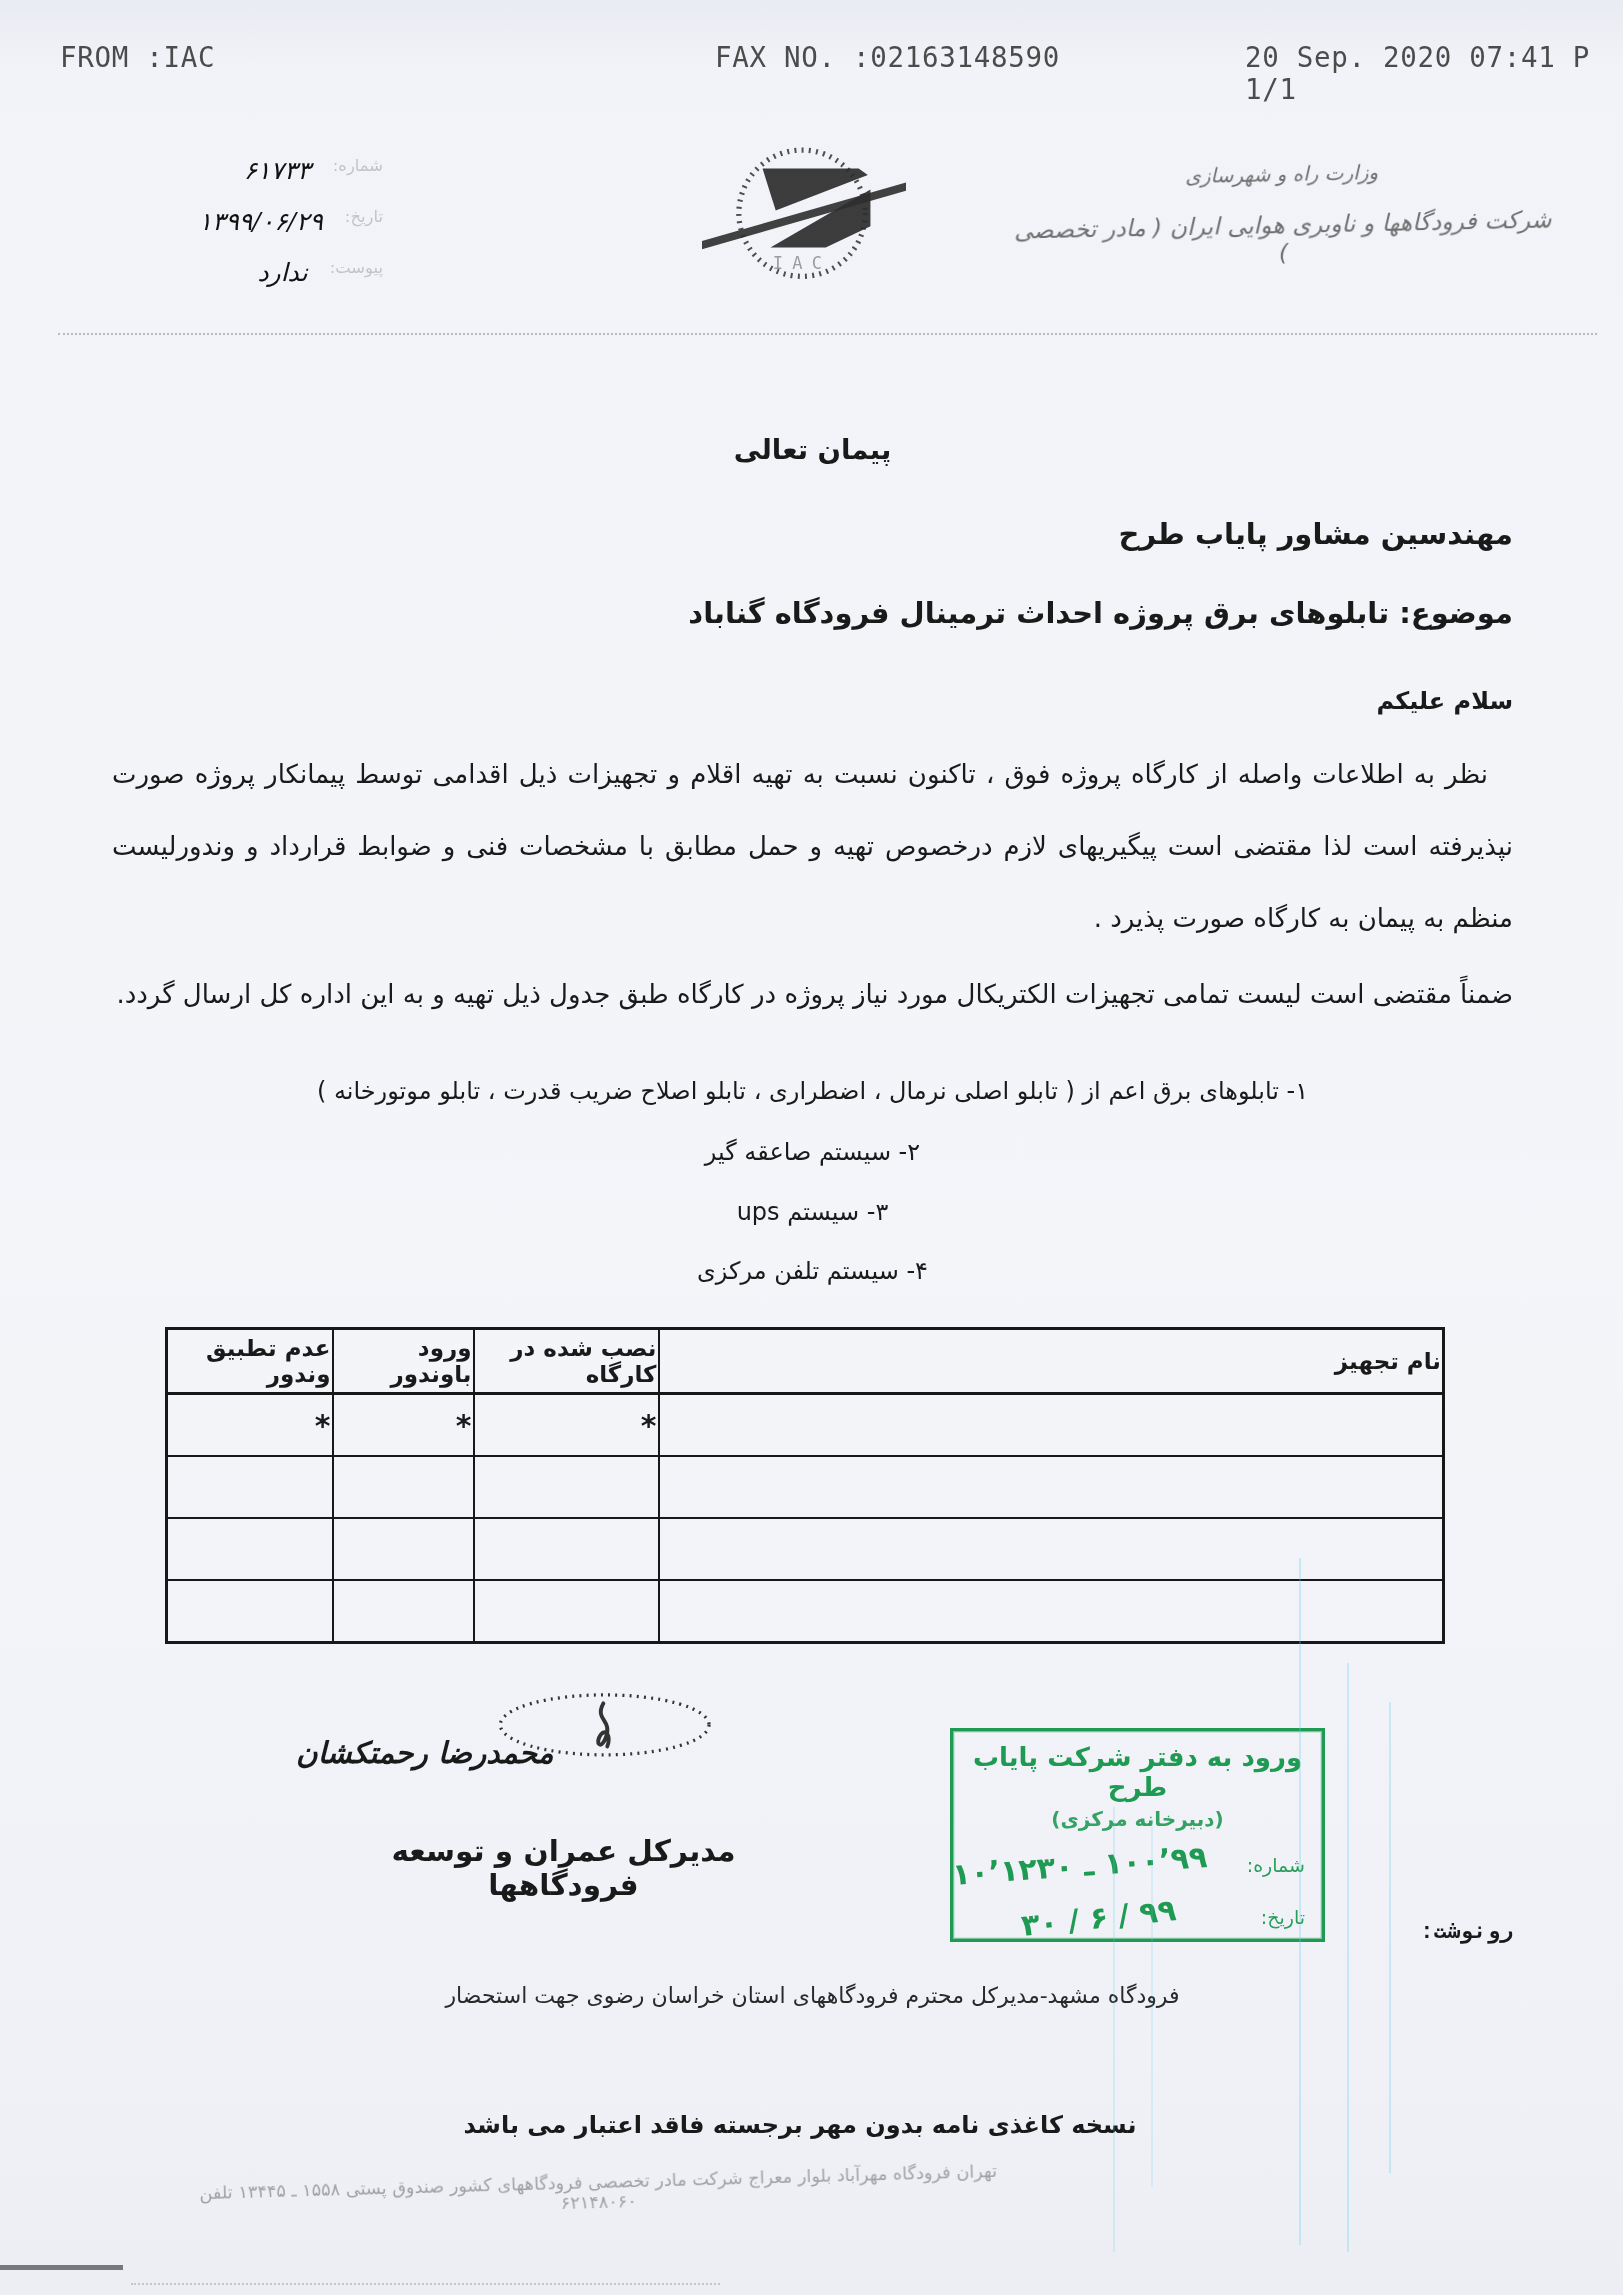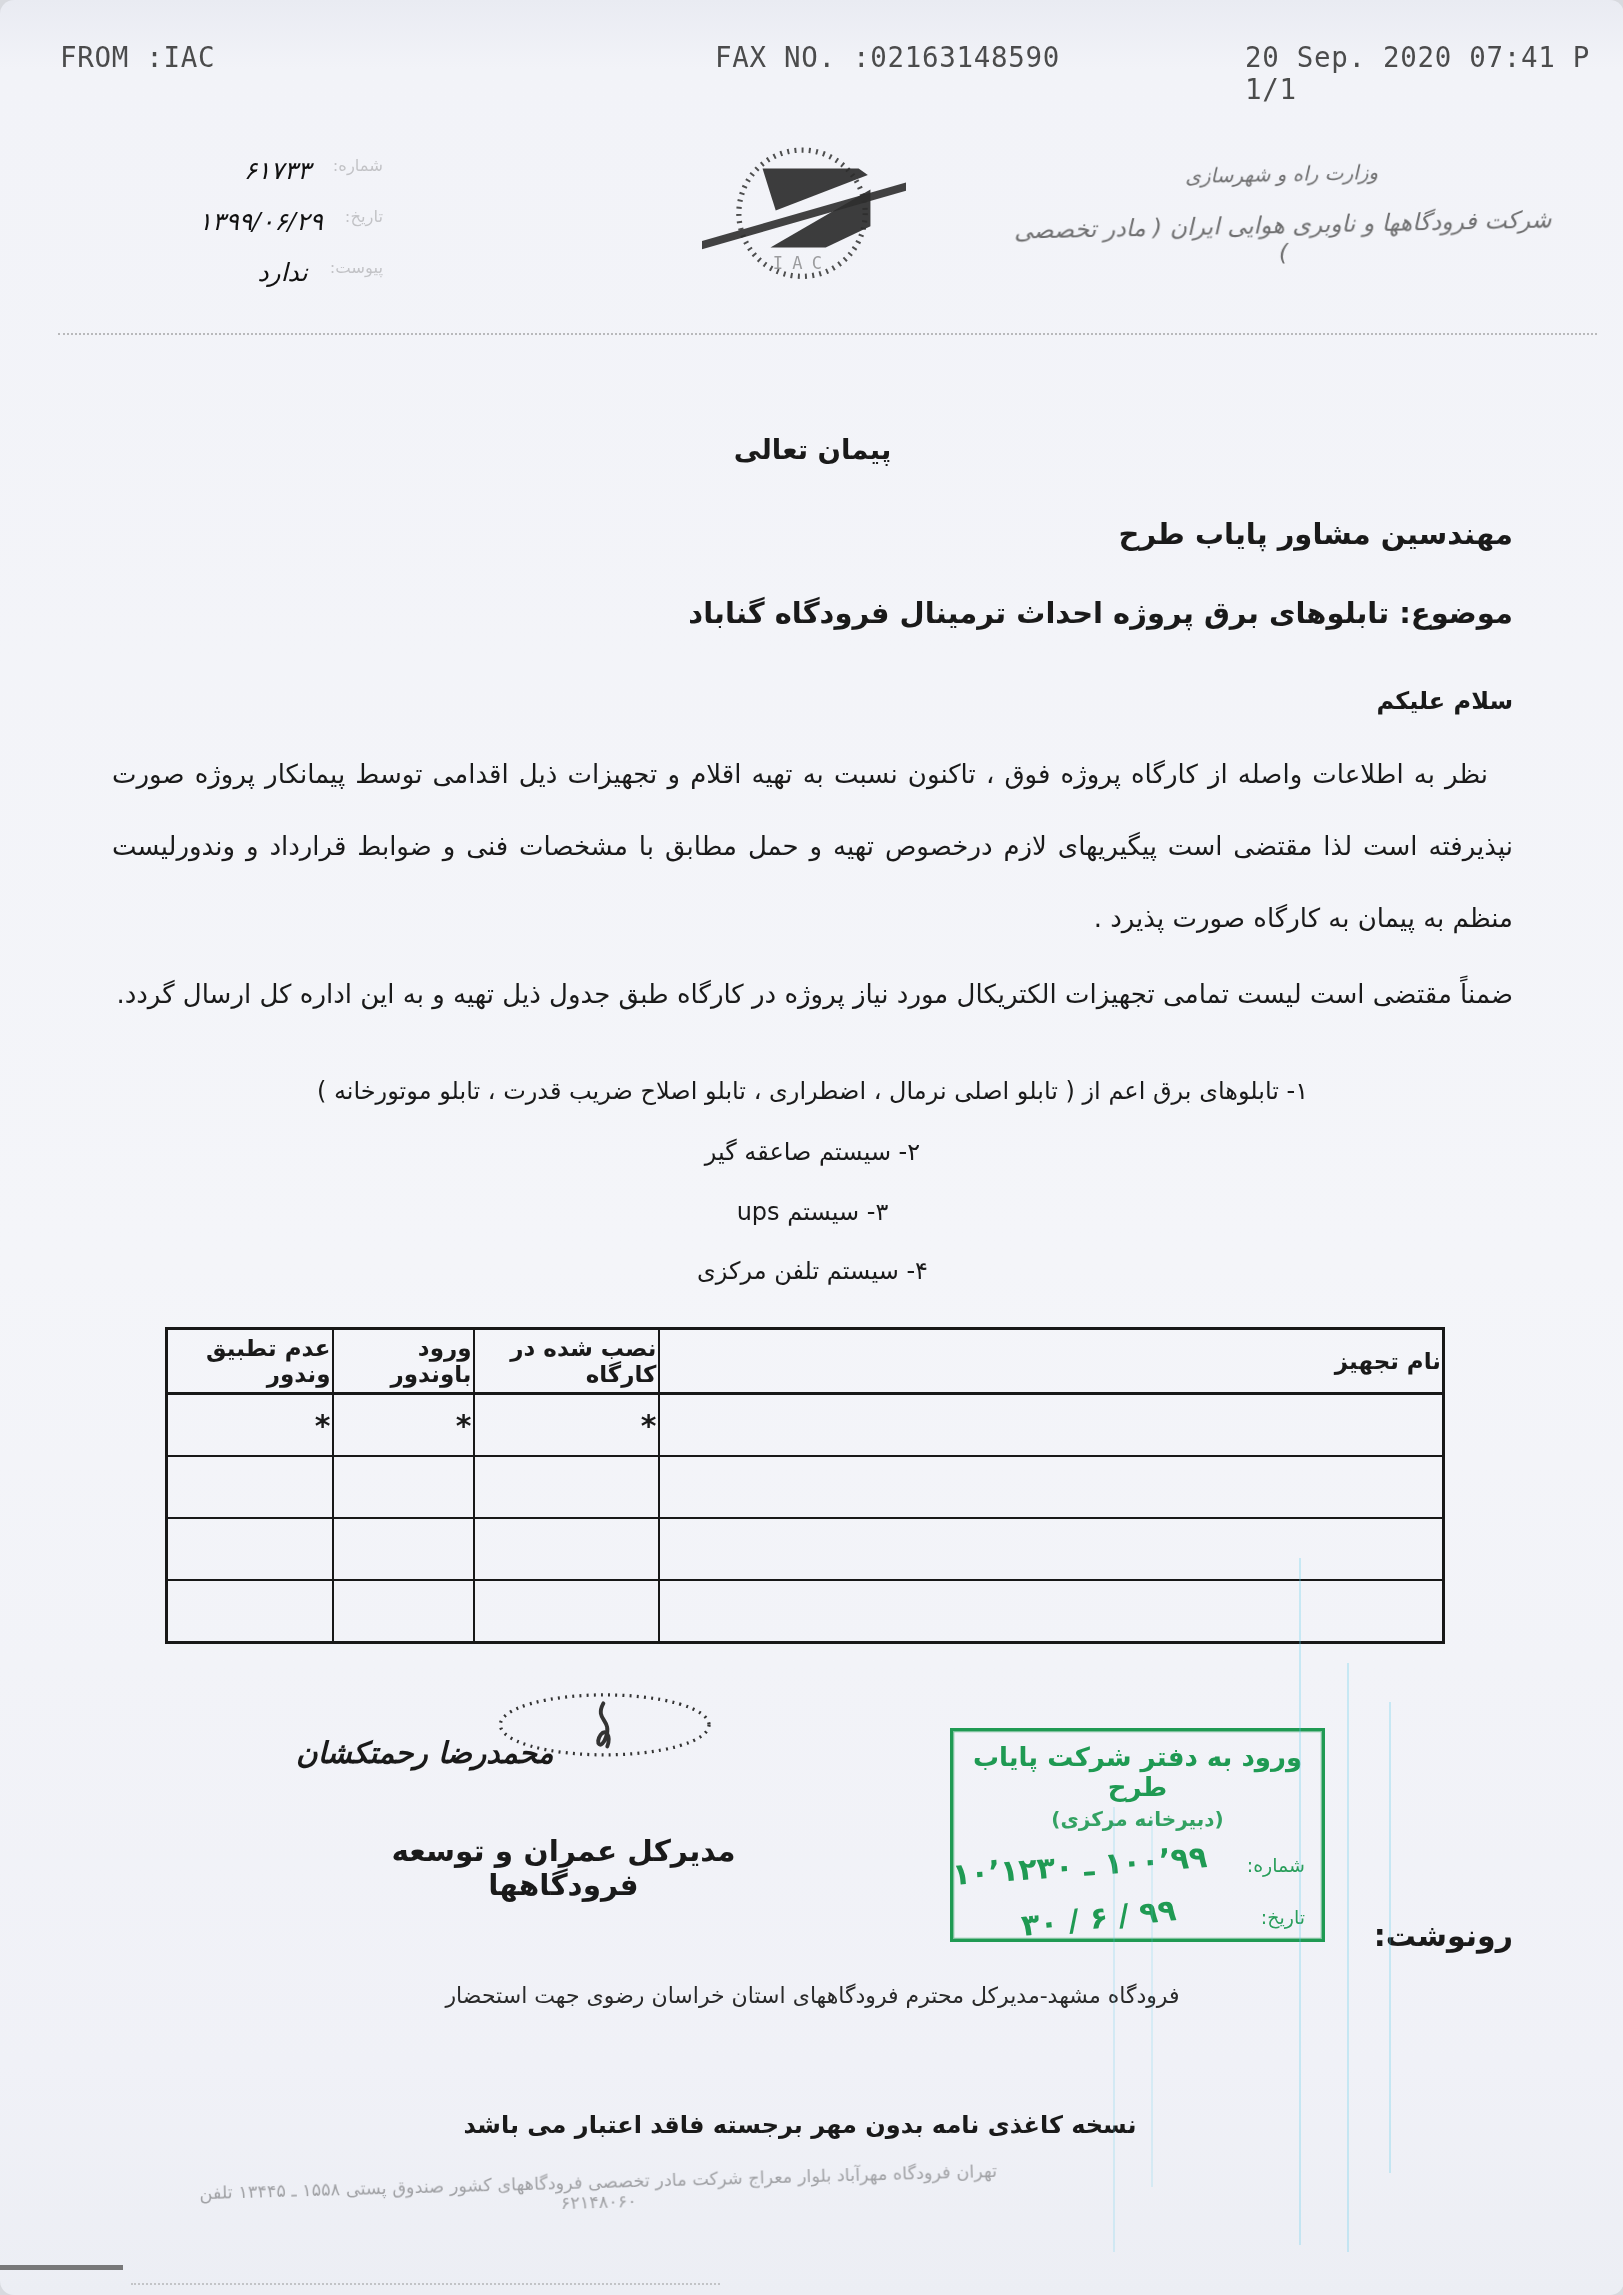--- a/index.html
+++ b/index.html
@@ -1,20 +1,20 @@
 <!DOCTYPE html>
 <html lang="fa" style="font-size:10.5px"><head>
 <meta charset="utf-8">
 <style>
   html,body{margin:0;padding:0;background:#d8dadf;}
   .page{
     position:relative;width:1624px;height:2295px;margin:0 auto;overflow:hidden;
     background:linear-gradient(180deg,#e9ebf2 0%,#f2f3f8 3%,#f4f5f9 55%,#f0f1f7 90%,#ecEEf4 100%);
     background-color:#f2f3f8;
-    font-family:"DejaVu Sans",sans-serif;color:#1a1a1a;border-radius:14px;
+    font-family:"DejaVu Sans",sans-serif;color:#1a1a1a;
   }
   
   .fax-header span{position:absolute;font-family:"DejaVu Sans Mono",monospace;font-size:27.5px;color:#3a3a3a;letter-spacing:0.7px;opacity:.9;}
   .fax-from{left:60px;top:41px;}
   .fax-no{left:715px;top:41px;}
   .fax-dt{left:1245px;top:41px;}
   
   .lh-fields{position:absolute;left:98px;top:156px;width:285px;direction:rtl;}
   .lh-row{height:51px;text-align:left;direction:rtl;display:flex;justify-content:flex-start;align-items:flex-start;flex-direction:row;}
   .lh-row .lab{font-size:16.4px;color:#555;opacity:.30;margin-left:22px;filter:blur(0.4px);}
@@ -50,21 +50,21 @@
   .sig-title{position:absolute;left:315px;top:1834px;width:497px;text-align:center;font-weight:bold;font-size:29.5px;direction:rtl;}
   
   .stamp{position:absolute;left:950px;top:1728px;width:369px;height:208px;border:3.9px solid #1f9a53;box-shadow:inset 0 0 0 1.3px rgba(31,154,83,.55);color:#1f9a53;direction:rtl;}
   .stamp .t1{margin-top:10.5px;text-align:center;font-weight:bold;font-size:26px;letter-spacing:0;}
   .stamp .t2{text-align:center;font-size:20px;margin-top:5.2px;font-weight:bold;opacity:.9;}
   .stamp-row{display:flex;flex-direction:row;align-items:center;padding:0 17px;margin-top:17px;}
   .stamp-row .slab{font-size:19px;opacity:.95;}
   .stamp-row .sval{font-weight:bold;font-size:30px;margin-right:39px;transform:rotate(-4deg);white-space:nowrap;}
   .stamp-row.r2 .sval{transform:rotate(-6deg);margin-right:85px;}
   
-  .cc-label{top:1918px;text-align:right;font-weight:bold;font-size:30px;}
+  .cc-label{top:1918px;text-align:right;font-weight:bold;font-size:22px;font-family:Liberation Mono, monospace;}
   .cc-line{top:1983px;text-align:center;font-size:22px;color:#2a2a2a;}
   .notice{position:absolute;left:0;top:2111px;width:1600px;text-align:center;font-weight:bold;font-size:24px;direction:rtl;}
   .addr{position:absolute;left:160px;top:2172px;width:877px;direction:rtl;text-align:center;font-size:17.7px;color:#333;opacity:.42;letter-spacing:1.3px;transform:rotate(-1.6deg);filter:blur(0.3px);}
   
   .streak{position:absolute;width:2px;background:rgba(90,205,235,.28);}
   .s1{left:1299px;top:1558px;height:687px;}
   .s2{left:1347px;top:1663px;height:589px;}
   .s3{left:1389px;top:1702px;height:471px;}
   .s4{left:1113px;top:1807px;height:445px;opacity:.7;}
   .s5{left:1151px;top:1820px;height:367px;opacity:.6;}

